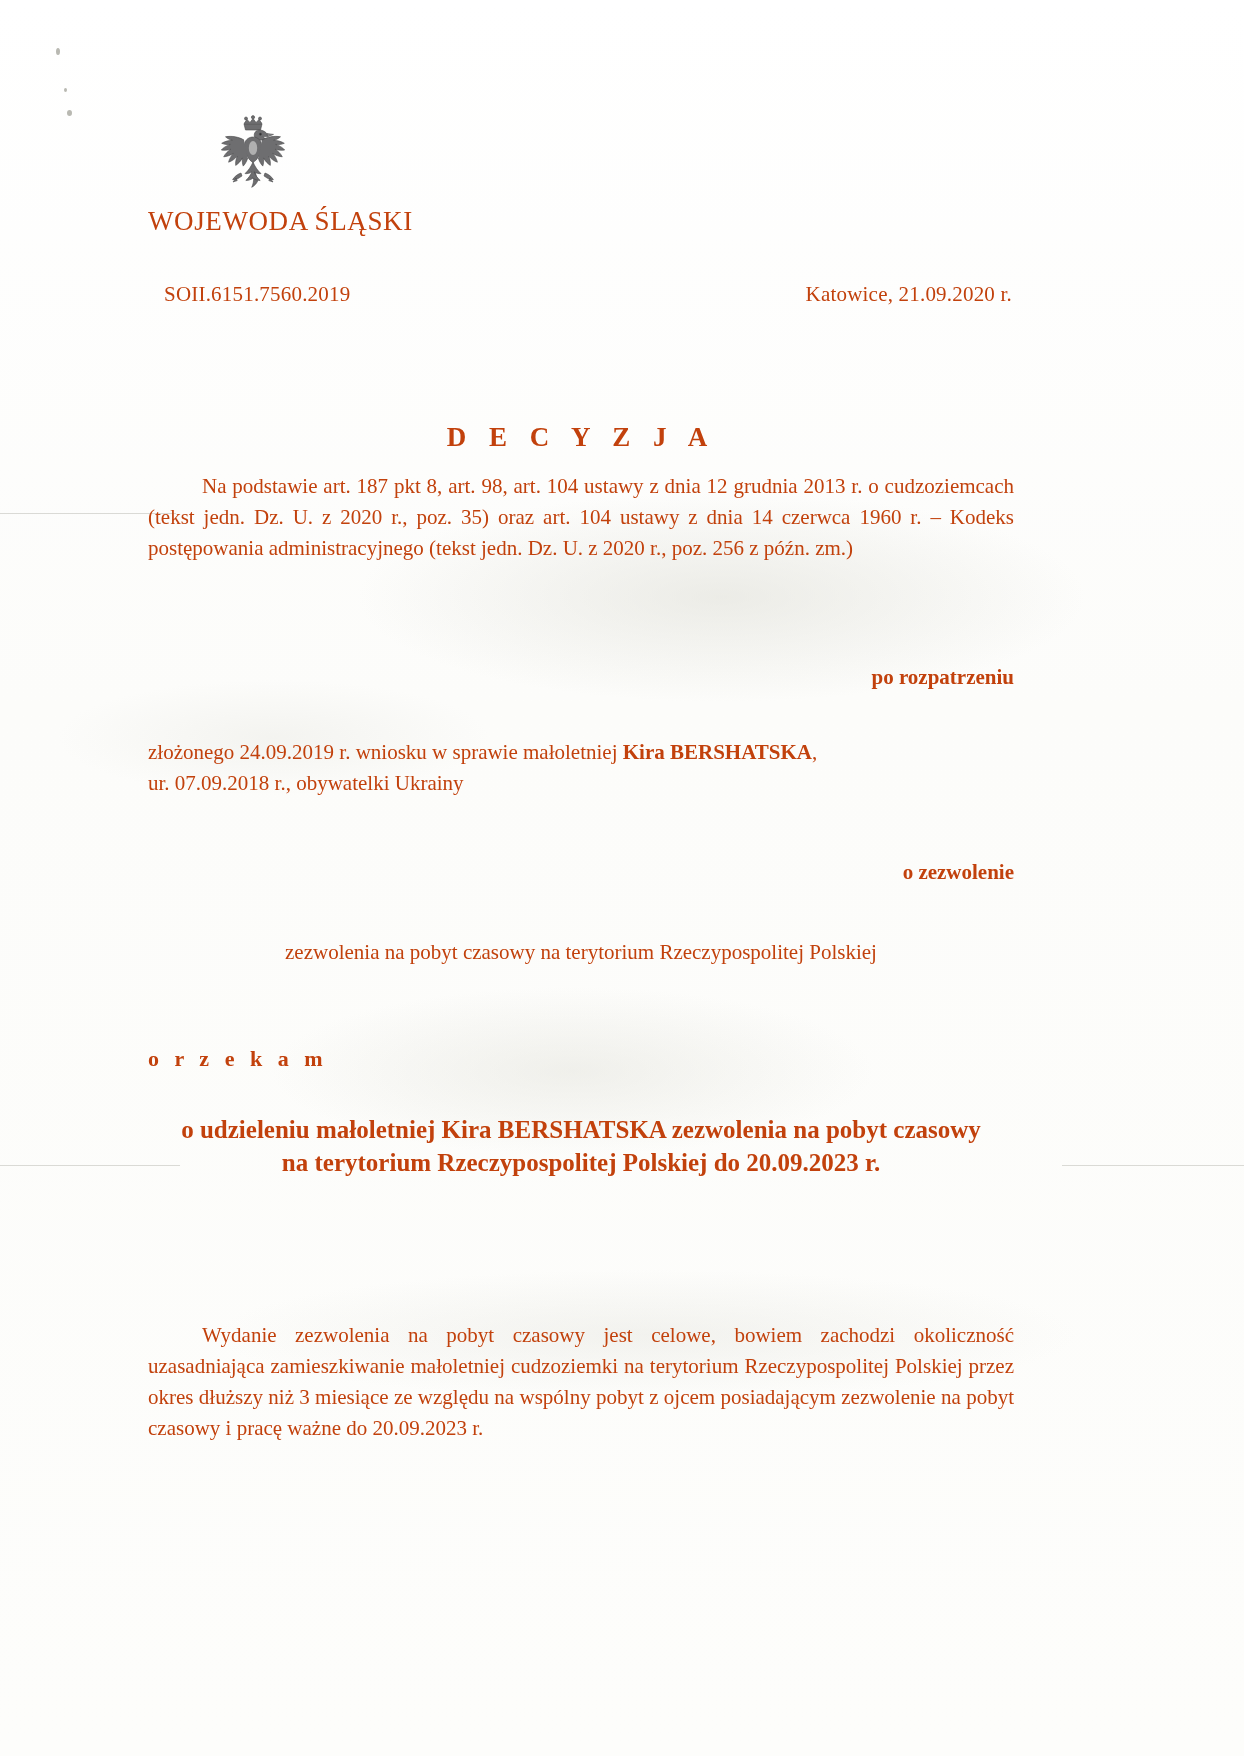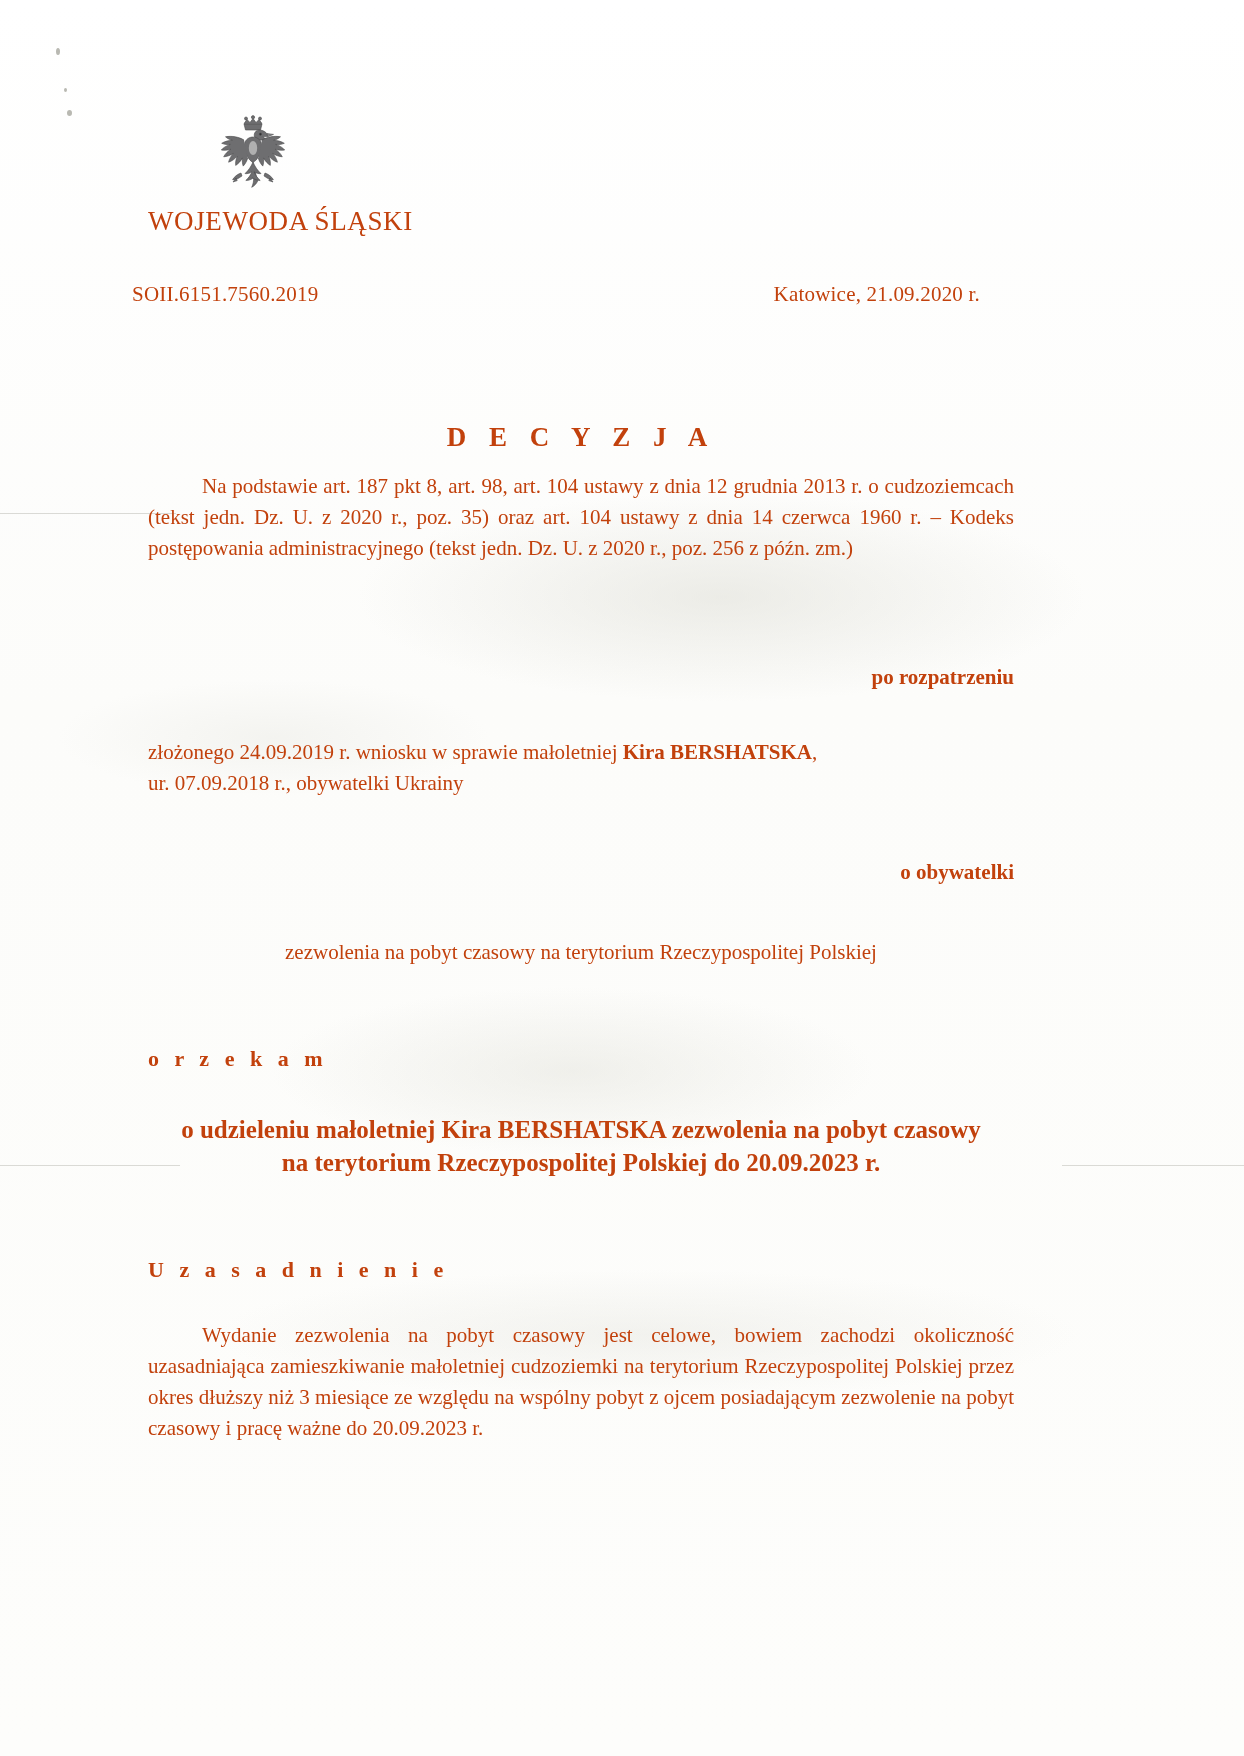--- a/index.html
+++ b/index.html
@@ -56,21 +56,21 @@
   .office-name {
     position: absolute;
     left: 148px;
     top: 206px;
     font-size: 27px;
     letter-spacing: .6px;
     white-space: nowrap;
   }
   .ref-row {
     position: absolute;
-    left: 132px;
+    left: 164px;
     top: 282px;
     width: 866px;
     display: flex;
     justify-content: space-between;
     align-items: baseline;
     font-size: 21px;
   }
   .ref-no { letter-spacing: .2px; }
   .place-date { letter-spacing: .2px; padding-right: 18px; }
 
@@ -217,28 +217,27 @@
 
   <div class="para indent" id="legal-basis">Na podstawie art. 187 pkt 8, art. 98, art. 104 ustawy z dnia 12 grudnia 2013 r. o cudzoziemcach (tekst jedn. Dz. U. z 2020 r., poz. 35) oraz art. 104 ustawy z dnia 14 czerwca 1960 r. – Kodeks postępowania administracyjnego (tekst jedn. Dz. U. z 2020 r., poz. 256 z późn. zm.)</div>
 
   <div class="heading-center-bold" id="po-rozpatrzeniu">po rozpatrzeniu</div>
 
   <div class="para" id="applicant">
     <span>złożonego 24.09.2019 r. wniosku w sprawie małoletniej </span><span class="nb">Kira BERSHATSKA</span><span>,</span><br>
     <span>ur. 07.09.2018 r., obywatelki Ukrainy</span>
   </div>
 
-  <div class="heading-center-bold" id="o-udzielenie">o obywatelki</div>
+  <div class="heading-center-bold" id="o-udzielenie">o zezwolenie</div>
 
   <div class="centered-line" id="scope">zezwolenia na pobyt czasowy na terytorium Rzeczypospolitej Polskiej</div>
 
   <div class="heading-spaced" id="orzekam">o r z e k a m</div>
 
   <div class="decision-block" id="decision">
     <div>o udzieleniu małoletniej Kira BERSHATSKA zezwolenia na pobyt czasowy</div>
     <div>na terytorium Rzeczypospolitej Polskiej do 20.09.2023 r.</div>
   </div>
 
-  <div class="heading-spaced" id="uzasadnienie">U z a s a d n i e n i e</div>
 
   <div class="para indent" id="reasoning">Wydanie zezwolenia na pobyt czasowy jest celowe, bowiem zachodzi okoliczność uzasadniająca zamieszkiwanie małoletniej cudzoziemki na terytorium Rzeczypospolitej Polskiej przez okres dłuższy niż 3 miesiące ze względu na wspólny pobyt z ojcem posiadającym zezwolenie na pobyt czasowy i pracę ważne do 20.09.2023 r.</div>
 
 </div>
 
 </body></html>

